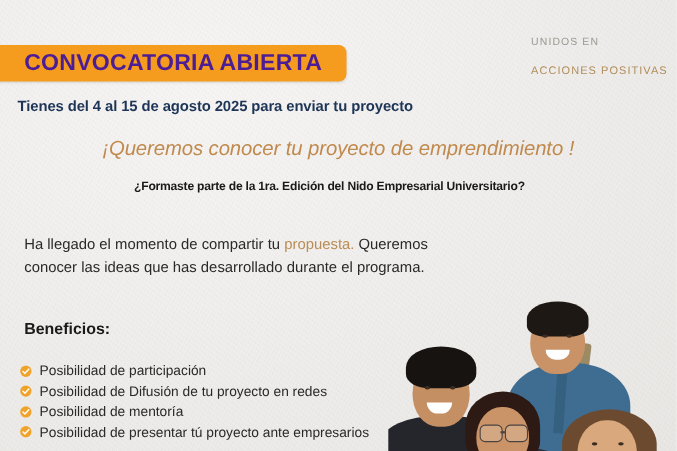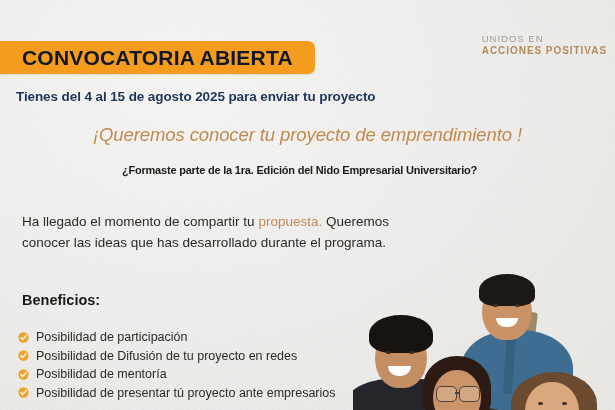--- a/index.html
+++ b/index.html
@@ -43,21 +43,22 @@
     font-size: 9.5px;
     letter-spacing: 1.0px;
     color: #9b9892;
     font-weight: 400;
   }
   #tagline .l2 {
     display: block;
     font-size: 10px;
     letter-spacing: 0.95px;
     color: #b08d5a;
-    font-weight: 700;
+    font-weight: 400;
+    margin-top: 14px;
   }
   #logo {
     width: 82px;
     padding-top: 0;
     text-align: center;
   }
   #logo .mark {
     display: block;
     margin: 0 auto;
     width: 74px;
@@ -83,21 +84,21 @@
     display: flex;
     align-items: center;
     background: #f59c1e;
     border-radius: 0 7px 7px 0;
     box-shadow: 0 1px 2px rgba(0,0,0,0.10);
   }
   #banner .txt {
     font-size: 21px;
     font-weight: 700;
     letter-spacing: 0.2px;
-    color: #0f172a;
+    color: #4c1d95;
     white-space: nowrap;
   }
 
   
   #dateline {
     position: absolute;
     left: 16px;
     top: 89px;
     font-size: 13.5px;
     font-weight: 700;

